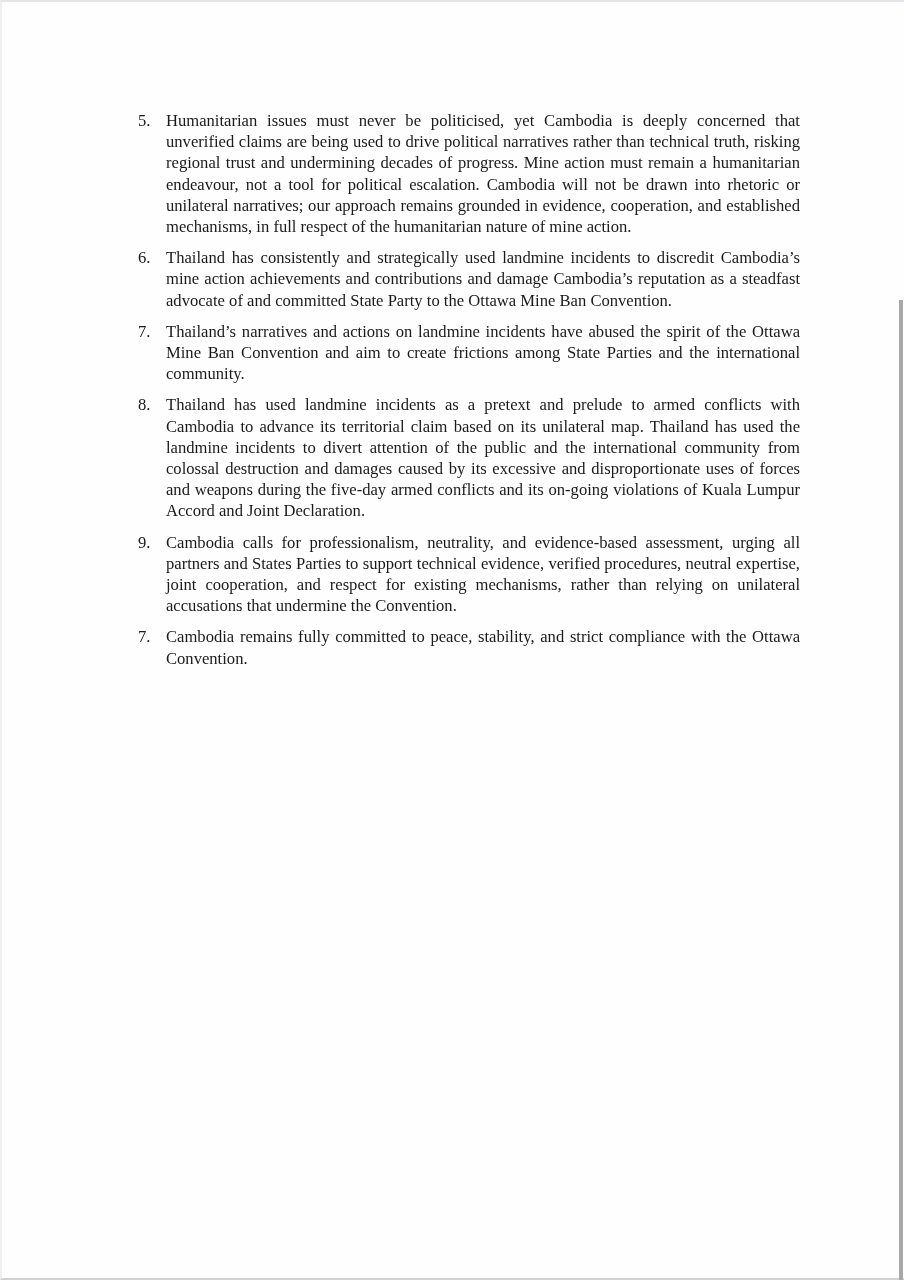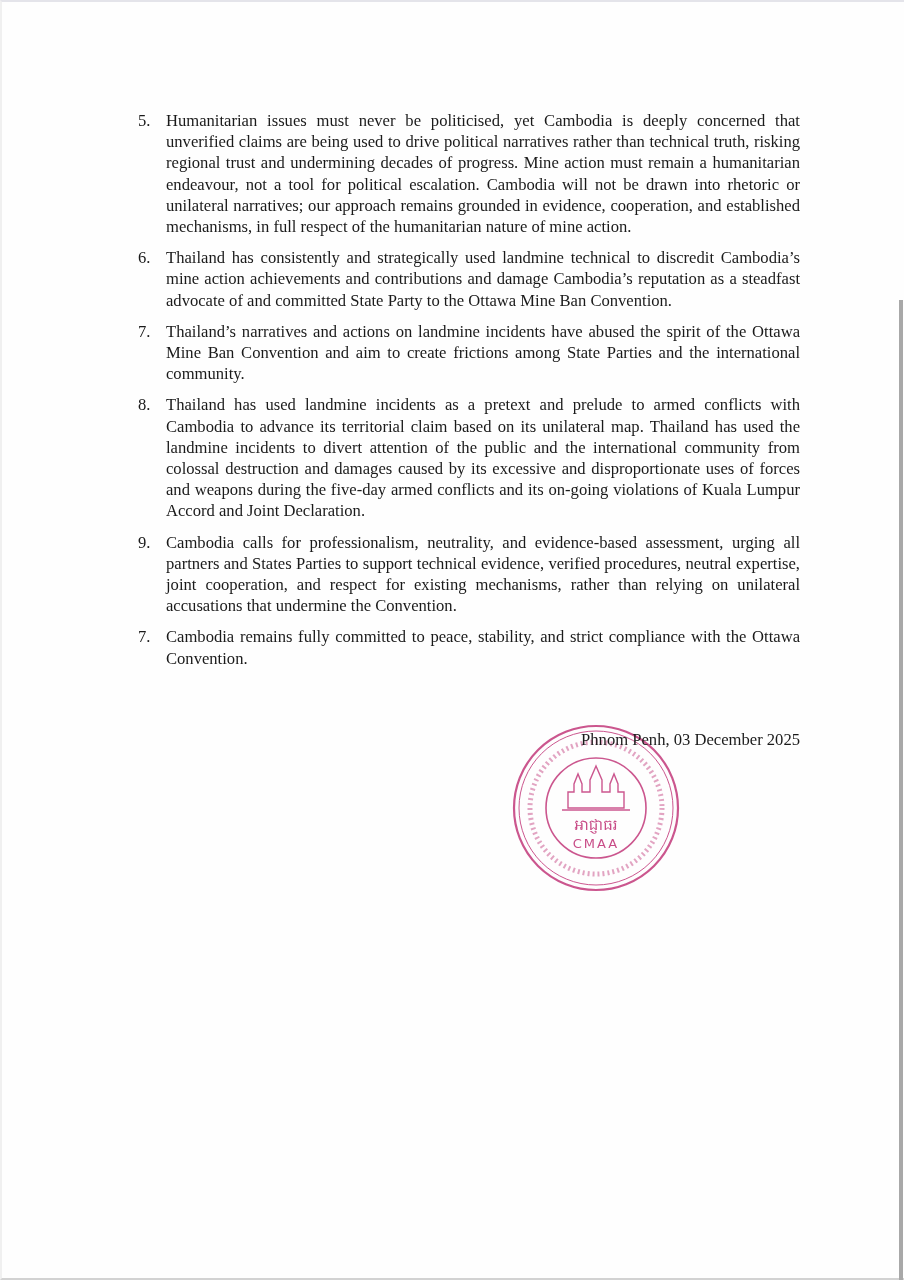--- a/index.html
+++ b/index.html
@@ -52,51 +52,35 @@
 
 <div class="page">
 
   <div class="content">
     <div class="item">
       <span class="num">5.</span>
       <span>Humanitarian issues must never be politicised, yet Cambodia is deeply concerned that unverified claims are being used to drive political narratives rather than technical truth, risking regional trust and undermining decades of progress. Mine action must remain a humanitarian endeavour, not a tool for political escalation. Cambodia will not be drawn into rhetoric or unilateral narratives; our approach remains grounded in evidence, cooperation, and established mechanisms, in full respect of the humanitarian nature of mine action.</span>
     </div>
     <div class="item">
       <span class="num">6.</span>
-      <span>Thailand has consistently and strategically used landmine technical to discredit Cambodia’s mine action achievements and contributions and damage Cambodia’s reputation as a steadfast advocate of and committed State Party to the Ottawa Mine Ban Convention.</span>
+      <span>Thailand has consistently and strategically used landmine incidents to discredit Cambodia’s mine action achievements and contributions and damage Cambodia’s reputation as a steadfast advocate of and committed State Party to the Ottawa Mine Ban Convention.</span>
     </div>
     <div class="item">
       <span class="num">7.</span>
       <span>Thailand’s narratives and actions on landmine incidents have abused the spirit of the Ottawa Mine Ban Convention and aim to create frictions among State Parties and the international community.</span>
     </div>
     <div class="item">
       <span class="num">8.</span>
       <span>Thailand has used landmine incidents as a pretext and prelude to armed conflicts with Cambodia to advance its territorial claim based on its unilateral map. Thailand has used the landmine incidents to divert attention of the public and the international community from colossal destruction and damages caused by its excessive and disproportionate uses of forces and weapons during the five-day armed conflicts and its on-going violations of Kuala Lumpur Accord and Joint Declaration.</span>
     </div>
     <div class="item">
       <span class="num">9.</span>
       <span>Cambodia calls for professionalism, neutrality, and evidence-based assessment, urging all partners and States Parties to support technical evidence, verified procedures, neutral expertise, joint cooperation, and respect for existing mechanisms, rather than relying on unilateral accusations that undermine the Convention.</span>
     </div>
     <div class="item">
       <span class="num">7.</span>
       <span>Cambodia remains fully committed to peace, stability, and strict compliance with the Ottawa Convention.</span>
     </div>
   </div>
 
-  <div class="signature">
-    <div class="place-date">Phnom Penh, 03 December 2025</div>
-    <svg class="stamp" viewBox="0 0 172 172">
-      <g fill="none" stroke="#c2387a" stroke-opacity="0.85">
-        <circle cx="86" cy="86" r="82" stroke-width="2.2"></circle>
-        <circle cx="86" cy="86" r="77" stroke-width="1"></circle>
-        <circle cx="86" cy="86" r="50" stroke-width="1.6"></circle>
-        <circle cx="86" cy="86" r="66" stroke-width="5" stroke-dasharray="2 3" stroke-opacity="0.45"></circle>
-
-        <path d="M58 86 L58 70 L64 70 L64 62 L68 52 L72 62 L72 70 L80 70 L80 58 L86 44 L92 58 L92 70 L100 70 L100 62 L104 52 L108 62 L108 70 L114 70 L114 86 Z" stroke-width="1.4"></path>
-        <line x1="52" y1="88" x2="120" y2="88" stroke-width="1.4"></line>
-      </g>
-      <text x="86" y="108" text-anchor="middle" font-size="15" fill="#c2387a" fill-opacity="0.9" font-family="DejaVu Sans, sans-serif">អាជ្ញាធរ</text>
-      <text x="86" y="126" text-anchor="middle" font-size="13" letter-spacing="2" fill="#c2387a" fill-opacity="0.9" font-family="DejaVu Sans, sans-serif">CMAA</text>
-    </svg>
-  </div>
 
 </div>
 <div class="right-edge"></div>
 
 </body></html>

